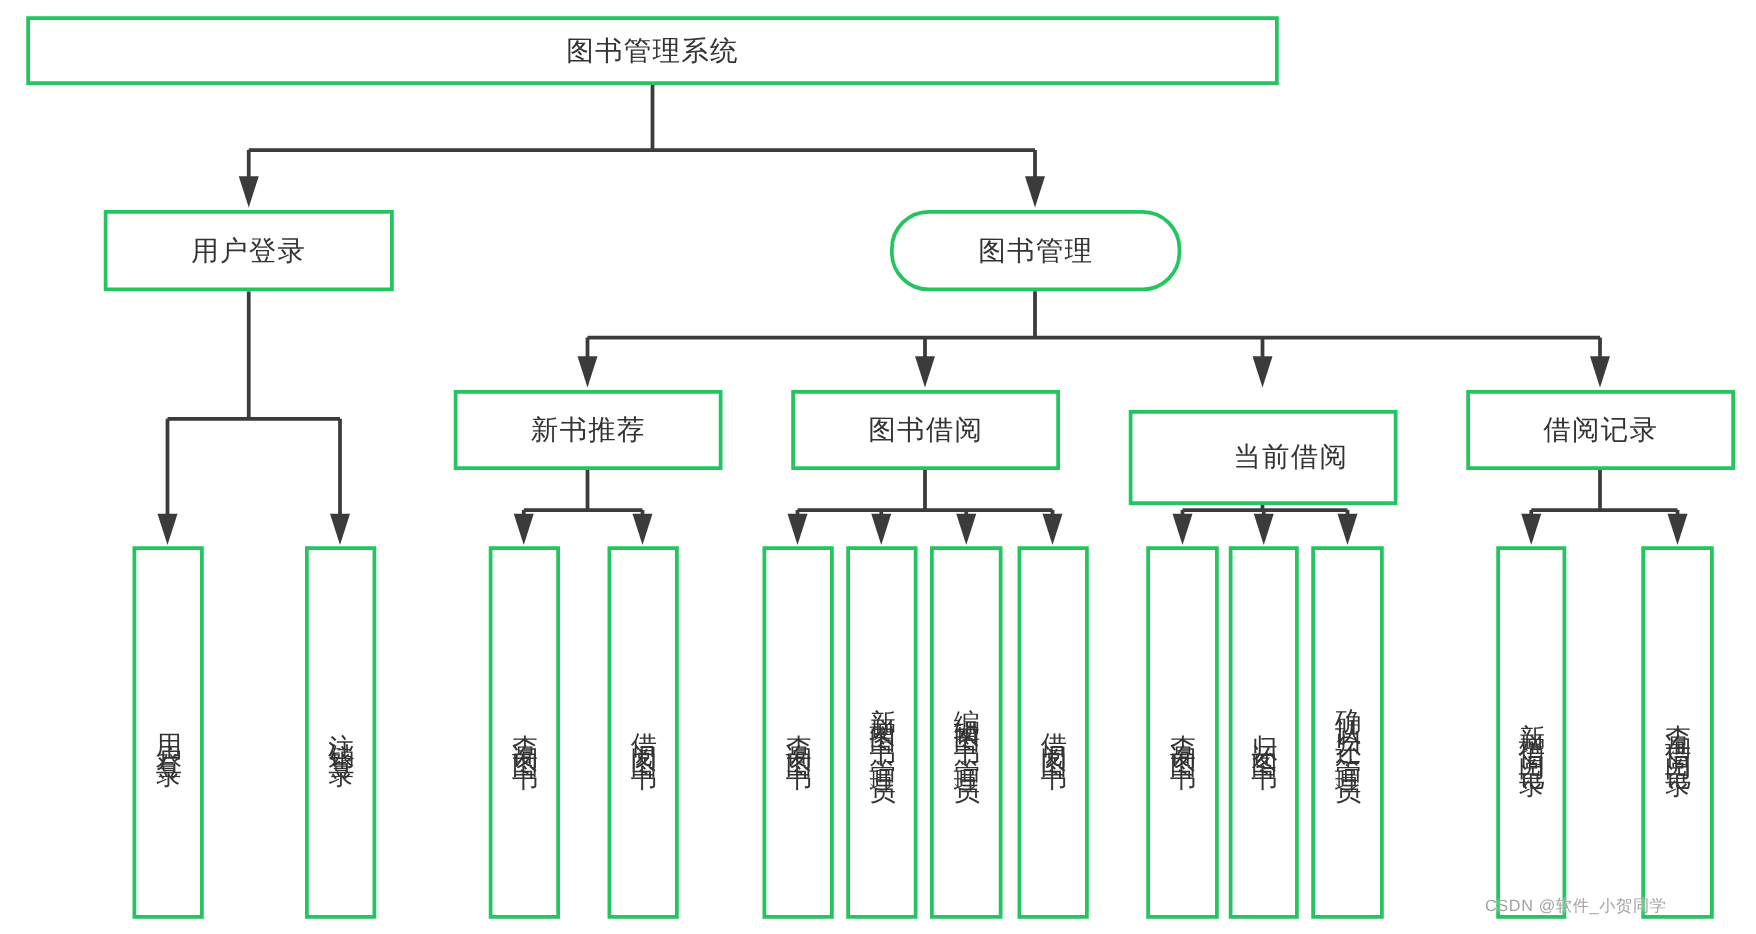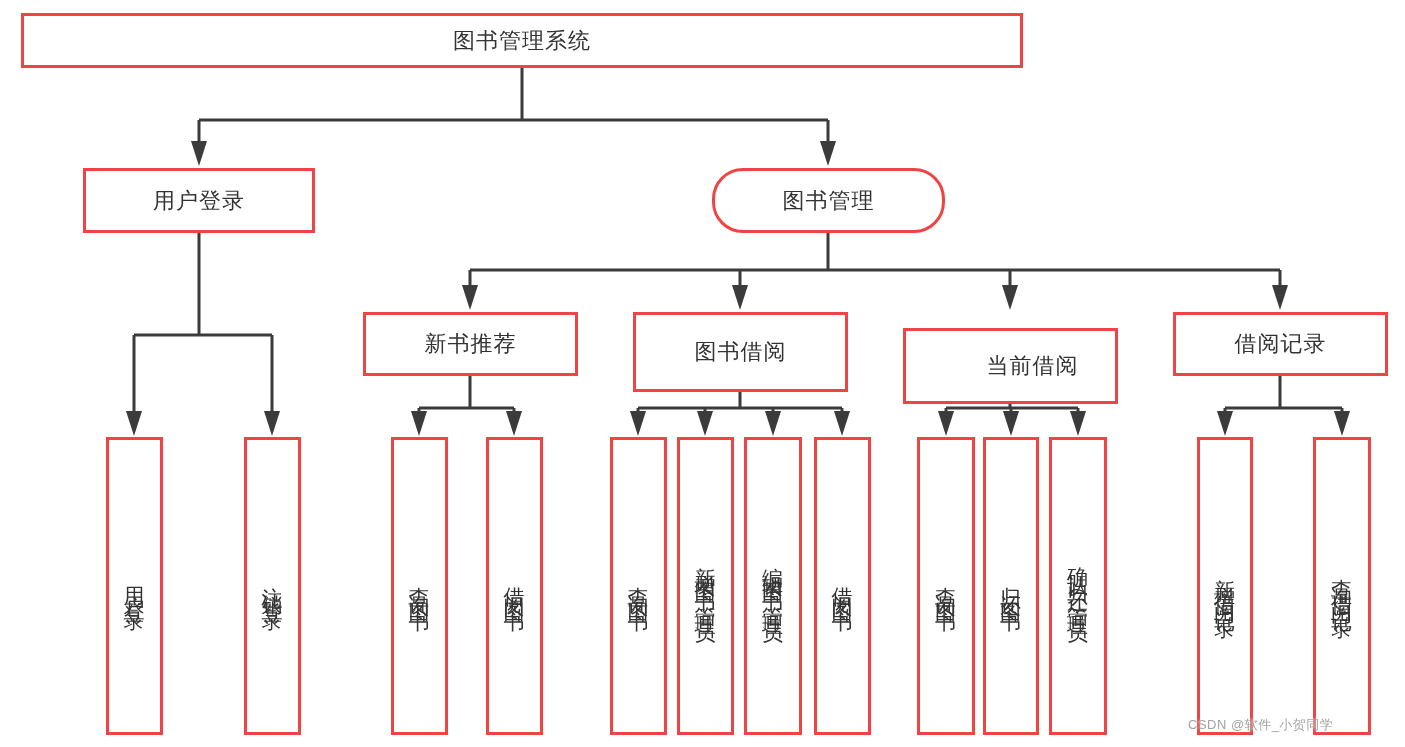--- a/index.html
+++ b/index.html
@@ -2,21 +2,21 @@
 <html><head>
 <meta charset="utf-8">
 <style>
   html,body{margin:0;padding:0;background:#fff;}
   .canvas{
     position:relative;width:1405px;height:747px;background:#fff;overflow:hidden;
     font-family:"Liberation Sans", sans-serif;
   }
   svg.connectors{position:absolute;left:0;top:0;}
   .node{
-    position:absolute;background:#fff;border:3px solid #ef4444;box-sizing:border-box;
+    position:absolute;background:#fff;border:3px solid #22c55e;box-sizing:border-box;
     display:flex;align-items:center;justify-content:center;color:#333;
   }
   .h{font-size:22px;letter-spacing:1px;}
   .root{font-size:22px;}
   .v{font-size:21px;}
   .v .vt{writing-mode:vertical-rl;letter-spacing:8px;line-height:1.1;}
   .watermark{
     position:absolute;left:1188px;top:716px;font-size:13px;color:#a3a3a3;
     letter-spacing:0.5px;white-space:nowrap;text-shadow:0 0 3px #fff;z-index:5;
   }
@@ -73,21 +73,21 @@
   <div class="node h" style="left:83px;top:168px;width:232px;height:65px;">
     <span>用户登录</span>
   </div>
   <div class="node h" style="left:712px;top:168px;width:233px;height:65px;border-radius:31px;">
     <span>图书管理</span>
   </div>
 
   <div class="node h" style="left:363px;top:312px;width:215px;height:64px;">
     <span>新书推荐</span>
   </div>
-  <div class="node h" style="left:633px;top:312px;width:215px;height:80px;">
+  <div class="node h" style="left:633px;top:312px;width:215px;height:64px;">
     <span>图书借阅</span>
   </div>
   <div class="node h" style="left:903px;top:328px;width:215px;height:76px;padding-left:44px;">
     <span>当前借阅</span>
   </div>
   <div class="node h" style="left:1173px;top:312px;width:215px;height:64px;">
     <span>借阅记录</span>
   </div>
 
   <div class="node v" style="left:106px;top:437px;width:57px;height:298px;">

